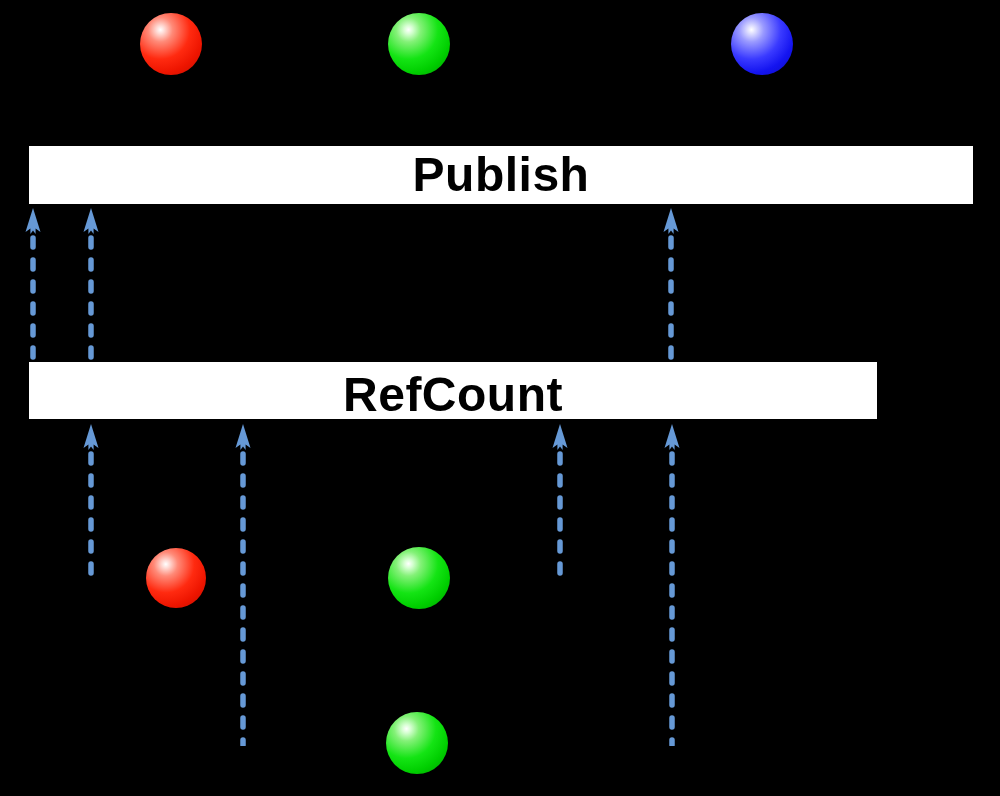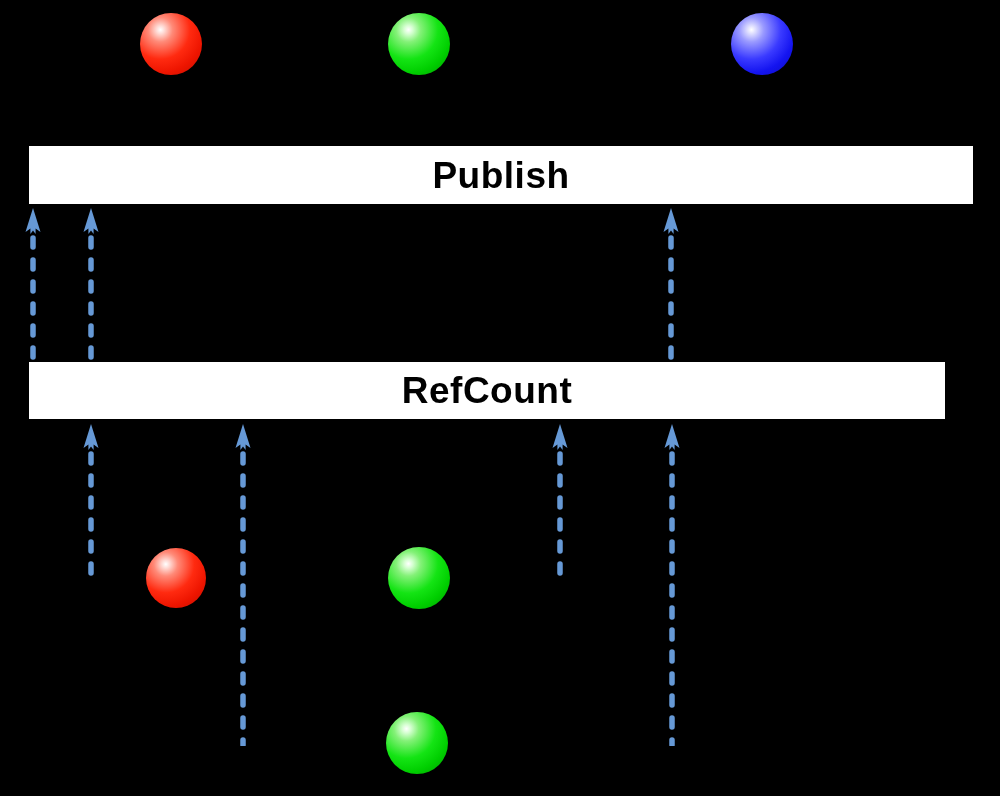--- a/index.html
+++ b/index.html
@@ -19,21 +19,21 @@
     background:#ffffff;
     color:#000000;
     display:flex;
     align-items:center;
     justify-content:center;
     font-weight:bold;
     letter-spacing:0.5px;
     box-sizing:border-box;
   }
   .bar-label{
-    font-size:37px;
+    font-size:48px;
     font-weight:bold;
     line-height:1;
     color:#000;
     font-family:"Liberation Sans", sans-serif;
   }
   .marble{
     position:absolute;
     border-radius:50%;
     box-sizing:border-box;
   }
@@ -77,21 +77,21 @@
   .arrow svg{display:block;}
 </style>
 </head>
 <body>
 
 <div id="stage" style="width: 1000px; height: 796px; background: rgb(0, 0, 0);">
 
   <div class="bar" style="left: 29px; top: 146px; width: 944px; height: 58px; background: rgb(255, 255, 255); color: rgb(0, 0, 0);">
     <span class="bar-label">Publish</span>
   </div>
-  <div class="bar" style="left: 29px; top: 362px; width: 916px; height: 57px; background: rgb(255, 255, 255); color: rgb(0, 0, 0);">
+  <div class="bar" style="left: 29px; top: 362px; width: 848px; height: 57px; background: rgb(255, 255, 255); color: rgb(0, 0, 0); align-items: flex-end;">
     <span class="bar-label">RefCount</span>
   </div>
 
   <div class="marble red" style="left: 140px; top: 13px; width: 62px; height: 62px;"></div>
   <div class="marble green" style="left: 388px; top: 13px; width: 62px; height: 62px;"></div>
   <div class="marble blue" style="left: 731px; top: 13px; width: 62px; height: 62px;"></div>
   <div class="marble red" style="left: 146px; top: 548px; width: 60px; height: 60px;"></div>
   <div class="marble green" style="left: 388px; top: 547px; width: 62px; height: 62px;"></div>
   <div class="marble green" style="left: 386px; top: 712px; width: 62px; height: 62px;"></div>
 

